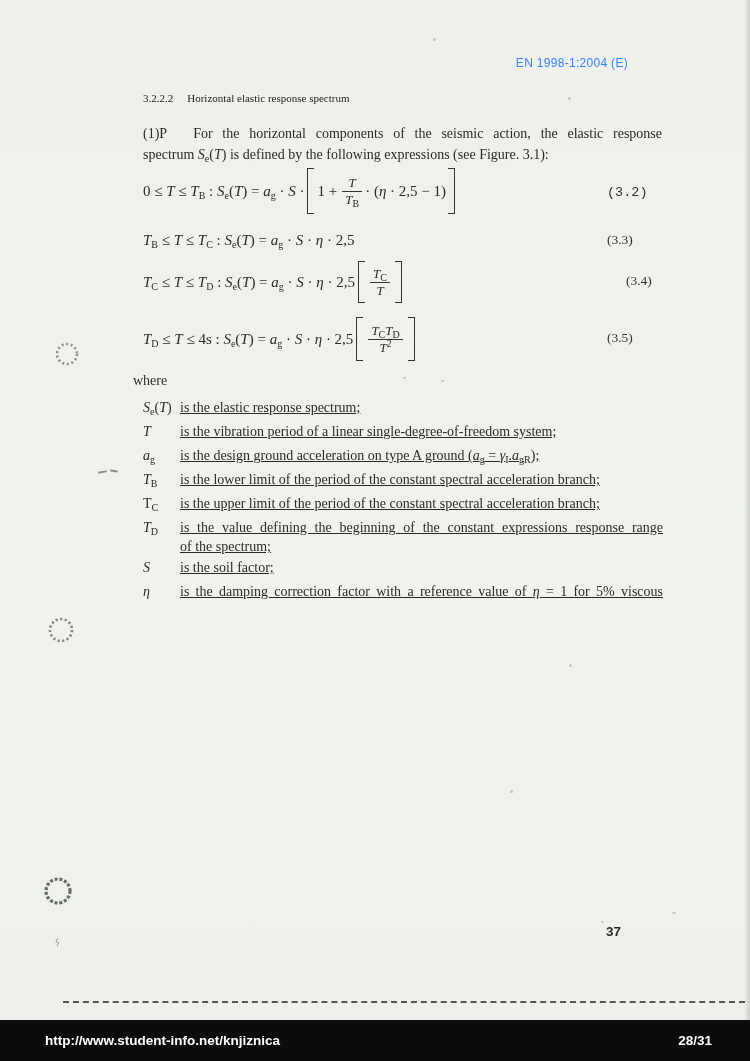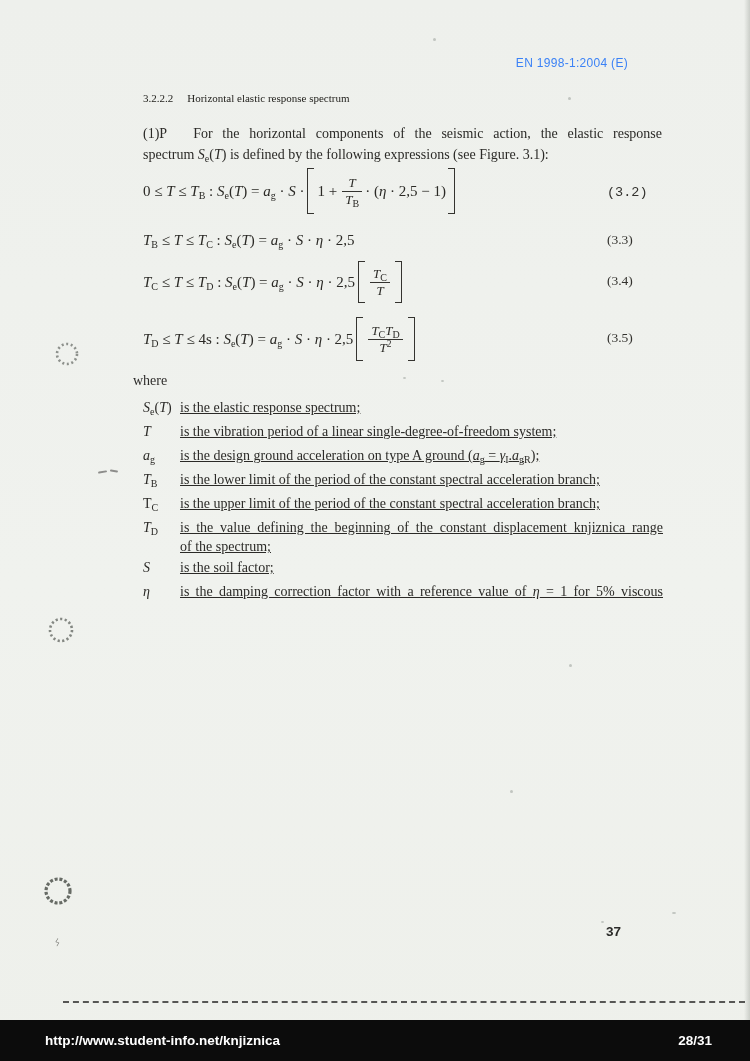--- a/index.html
+++ b/index.html
@@ -94,21 +94,21 @@
 </div>
 
 <div class="abs eq-row" style="top:260px;height:44px;">
   <span><i>T</i><sub>C</sub> ≤ <i>T</i> ≤ <i>T</i><sub>D</sub> : <i>S</i><sub>e</sub>(<i>T</i>) = <i>a</i><sub>g</sub> · <i>S</i> · <i>η</i> · 2,5</span>
   <span class="sqbr-l" style="height:40px;margin-left:3px;"></span>
   <span class="frac">
     <span class="fnum"><i>T</i><sub>C</sub></span>
     <span class="fden"><i>T</i></span>
   </span>
   <span class="sqbr-r" style="height:40px;"></span>
-  <span class="eq-num" style="top:13px;">(3.4)</span>
+  <span class="eq-num" style="top:13px;margin-left:19px;">(3.4)</span>
 </div>
 
 <div class="abs eq-row" style="top:316px;height:46px;">
   <span><i>T</i><sub>D</sub> ≤ <i>T</i> ≤ 4s : <i>S</i><sub>e</sub>(<i>T</i>) = <i>a</i><sub>g</sub> · <i>S</i> · <i>η</i> · 2,5</span>
   <span class="sqbr-l" style="height:42px;margin-left:3px;"></span>
   <span class="frac">
     <span class="fnum"><i>T</i><sub>C</sub><i>T</i><sub>D</sub></span>
     <span class="fden"><i>T</i><sup>2</sup></span>
   </span>
   <span class="sqbr-r" style="height:42px;"></span>
@@ -134,21 +134,21 @@
     <span class="def-term"><i>T</i><sub>B</sub></span>
     <span class="def-desc"><span class="n">is the lower limit of the period of the constant spectral acceleration branch;</span></span>
   </div>
   <div class="def-row">
     <span class="def-term">T<sub>C</sub></span>
     <span class="def-desc"><span class="n">is the upper limit of the period of the constant spectral acceleration branch;</span></span>
   </div>
   <div class="def-row two-line">
     <span class="def-term"><i>T</i><sub>D</sub></span>
     <span class="def-desc">
-      <div class="j">is the value defining the beginning of the constant displacement knjiznica range</div>
+      <div class="j">is the value defining the beginning of the constant expressions response range</div>
       <div class="n">of the spectrum;</div>
     </span>
   </div>
   <div class="def-row">
     <span class="def-term"><i>S</i></span>
     <span class="def-desc"><span class="n">is the soil factor;</span></span>
   </div>
   <div class="def-row two-line">
     <span class="def-term"><i>η</i></span>
     <span class="def-desc">

